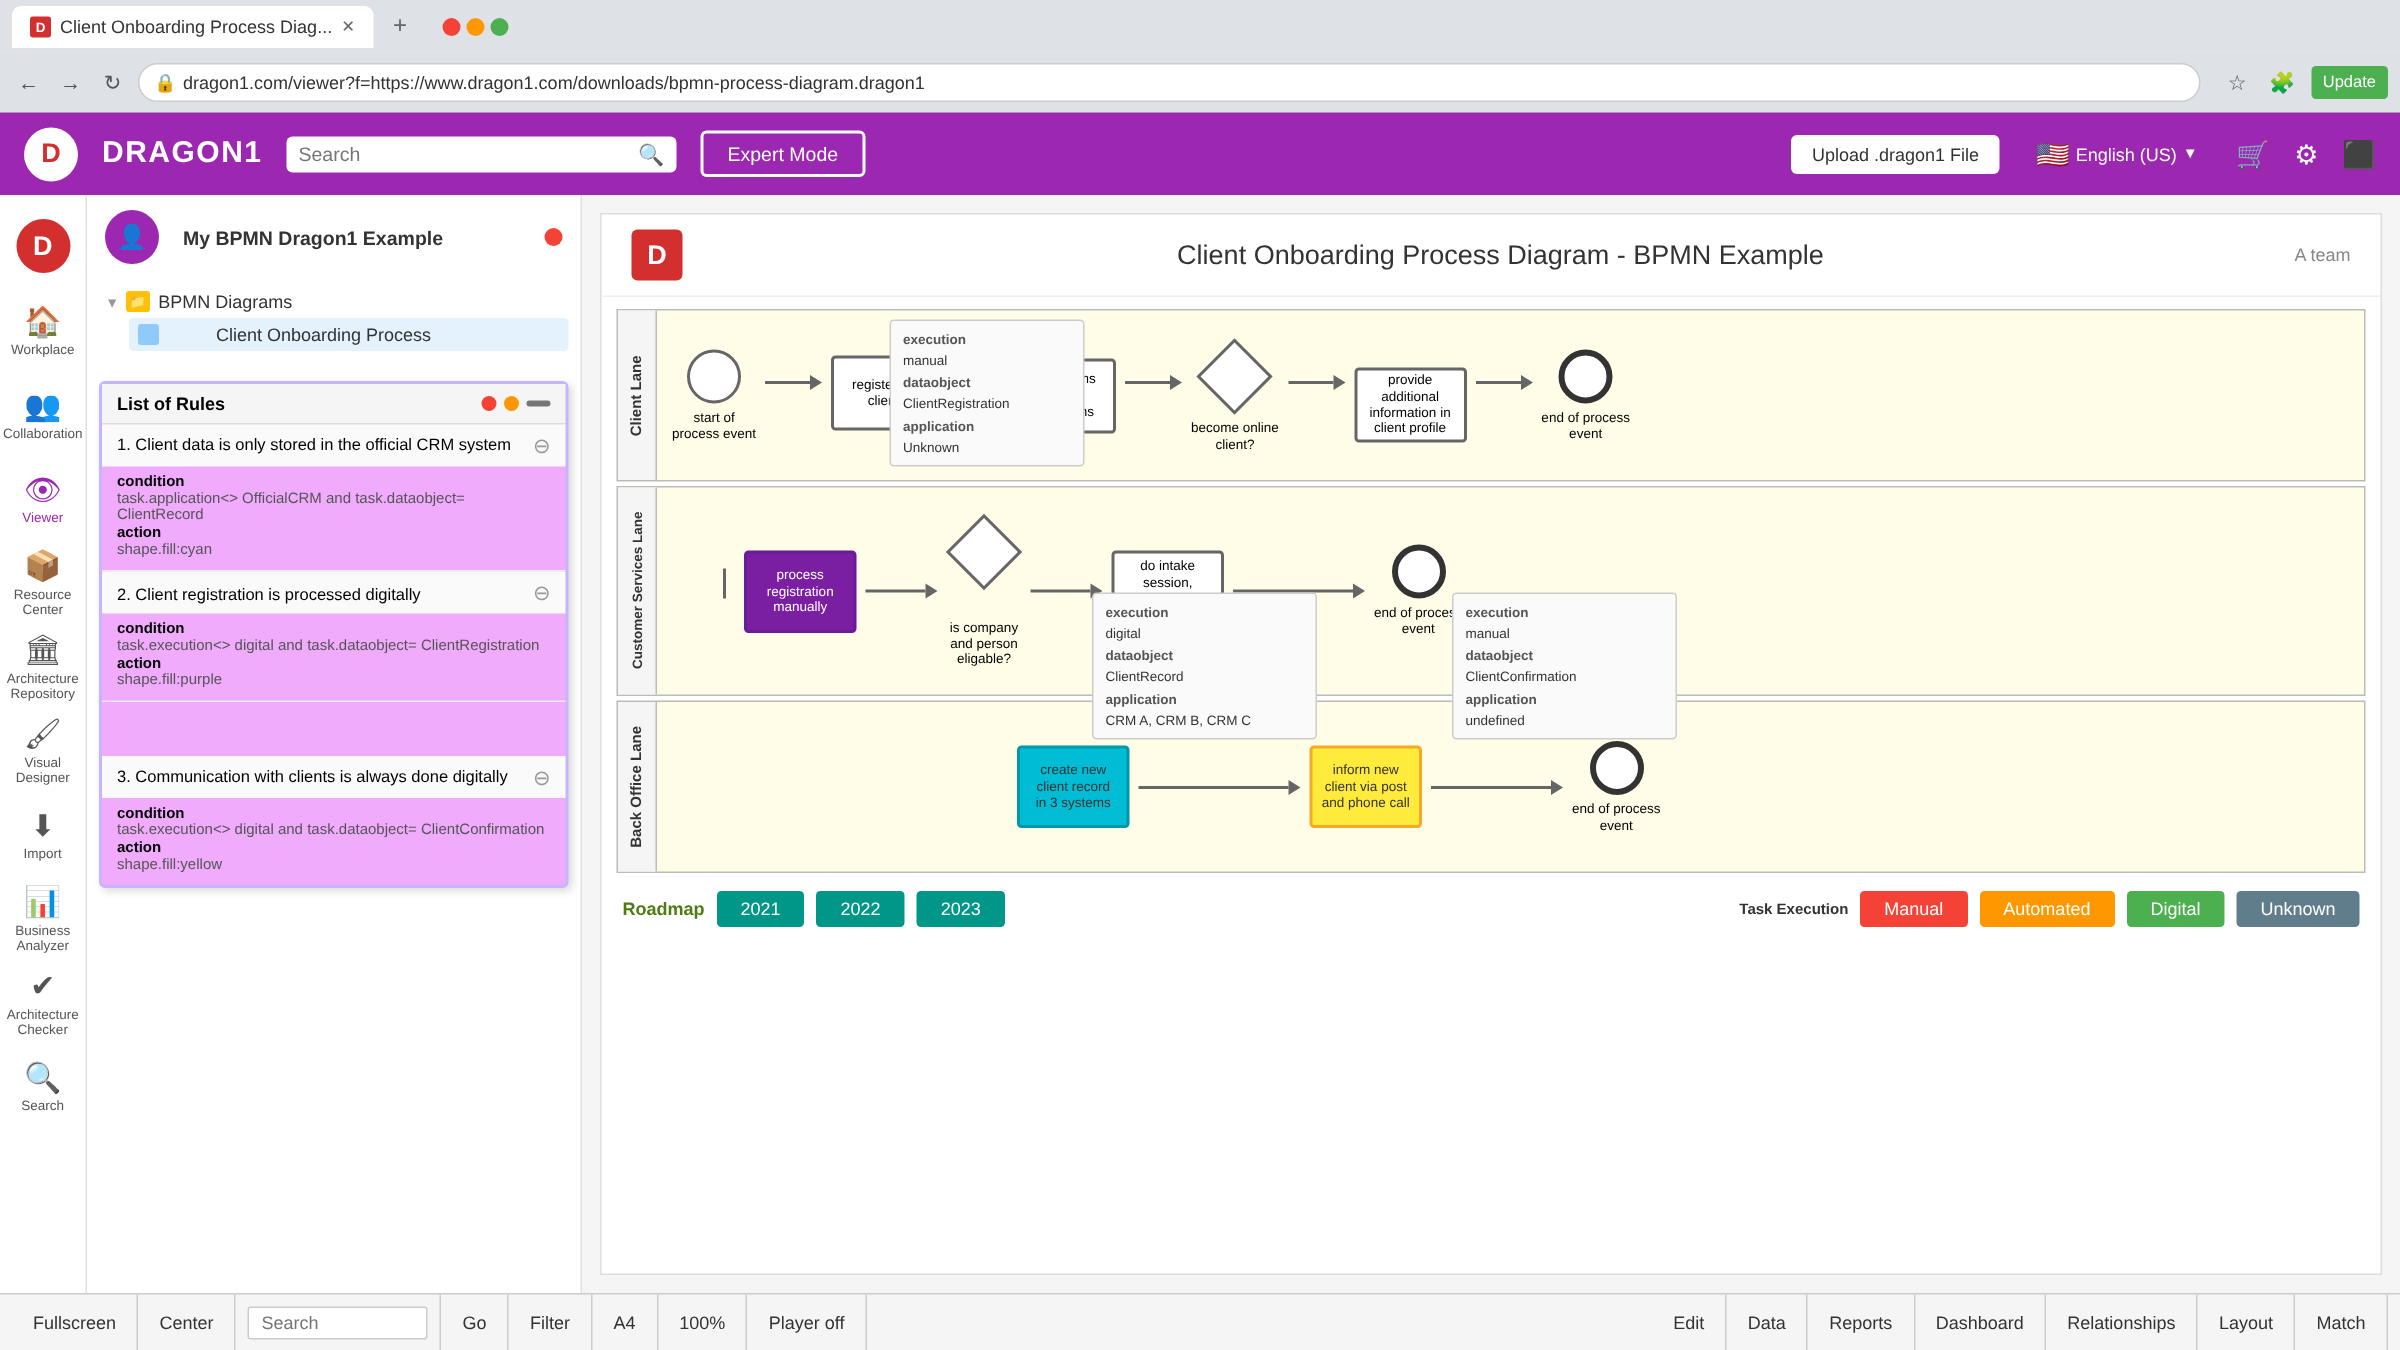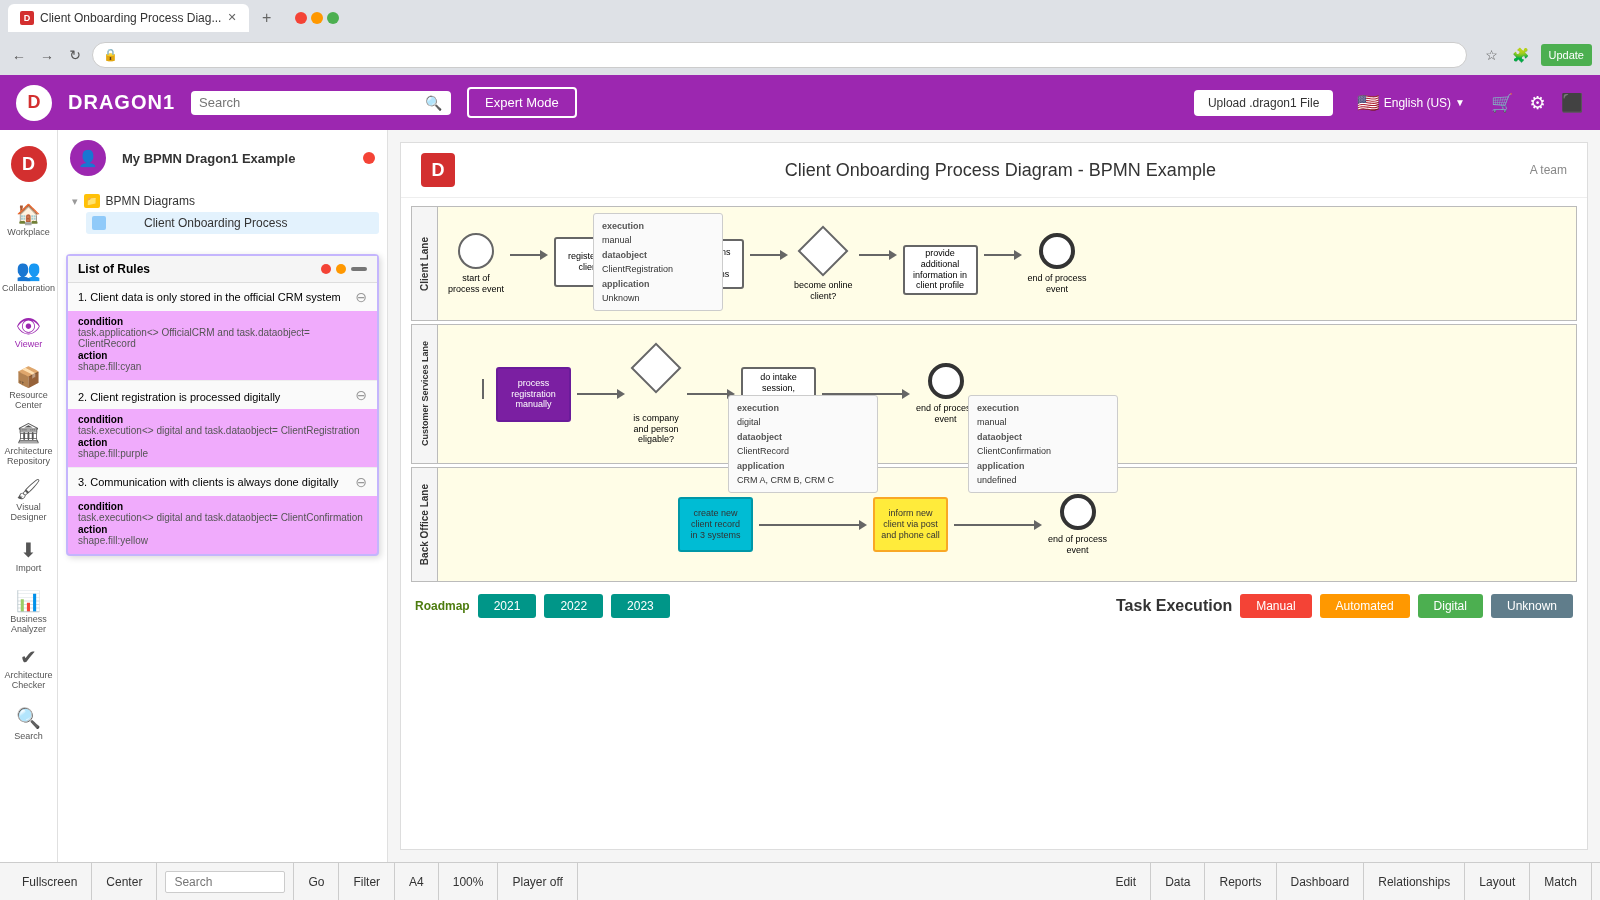--- a/index.html
+++ b/index.html
@@ -274,20 +274,21 @@
     <div style="width:12px;height:12px;background:#4caf50;border-radius:50%;"></div>
   </div>
 </div>
 
 <div class="address-area">
   <div class="nav-btn">←</div>
   <div class="nav-btn">→</div>
   <div class="nav-btn">↻</div>
   <div class="address-bar">
     <span style="color:#4caf50;margin-right:4px;">🔒</span>
+    <span style="font-size:12px;">dragon1.com/viewer?f=https://www.dragon1.com/downloads/bpmn-process-diagram.dragon1</span>
   </div>
   <div style="display:flex;gap:8px;margin-left:8px;">
     <div class="browser-action-btn">☆</div>
     <div class="browser-action-btn">🧩</div>
     <div style="display:flex;align-items:center;background:#4caf50;color:white;padding:2px 8px;border-radius:3px;font-size:11px;cursor:pointer;">Update</div>
   </div>
 </div>
 
 <div class="app-header">
   <div class="logo-circle">D</div>
@@ -407,21 +408,21 @@
         </div>
         <div style="padding:4px 10px 8px;">
           <div><span style="font-weight:600;font-size:10px;">condition</span></div>
           <div style="color:#555;font-size:10px;">task.execution&lt;&gt; digital and task.dataobject= ClientRegistration</div>
           <div><span style="font-weight:600;font-size:10px;">action</span></div>
           <div style="color:#555;font-size:10px;">shape.fill:purple</div>
         </div>
       </div>
 
       <div>
-        <div style="display:flex;align-items:center;padding:6px 10px;background:#fafafa;cursor:pointer;">
+        <div style="display:flex;align-items:center;padding:6px 10px;background:#fafafa;cursor:pointer;margin-top:36px;">
           <span style="font-size:11px;font-weight:500;flex:1;">3. Communication with clients is always done digitally</span>
           <span style="color:#999;font-size:14px;">⊖</span>
         </div>
         <div style="padding:4px 10px 8px;">
           <div><span style="font-weight:600;font-size:10px;">condition</span></div>
           <div style="color:#555;font-size:10px;">task.execution&lt;&gt; digital and task.dataobject= ClientConfirmation</div>
           <div><span style="font-weight:600;font-size:10px;">action</span></div>
           <div style="color:#555;font-size:10px;">shape.fill:yellow</div>
         </div>
       </div>
@@ -609,21 +610,21 @@
         </div>
 
         <div style="display:flex;justify-content:space-between;align-items:center;padding:8px 4px;margin-top:4px;">
           <div style="display:flex;align-items:center;gap:8px;">
             <span style="font-size:12px;font-weight:600;color:#4d7c0f;text-align:right;">Roadmap</span>
             <button style="background:#009688;color:white;border:none;padding:5px 16px;border-radius:3px;font-size:12px;cursor:pointer;">2021</button>
             <button style="background:#009688;color:white;border:none;padding:5px 16px;border-radius:3px;font-size:12px;cursor:pointer;">2022</button>
             <button style="background:#009688;color:white;border:none;padding:5px 16px;border-radius:3px;font-size:12px;cursor:pointer;">2023</button>
           </div>
           <div style="display:flex;align-items:center;gap:8px;">
-            <span style="font-size:16px;font-weight:600;color:#333;">Task Execution</span>
+            <span style="font-size:10px;font-weight:600;color:#333;">Task Execution</span>
             <button style="background:#f44336;color:white;border:none;padding:5px 16px;border-radius:3px;font-size:12px;cursor:pointer;">Manual</button>
             <button style="background:#ff9800;color:white;border:none;padding:5px 16px;border-radius:3px;font-size:12px;cursor:pointer;">Automated</button>
             <button style="background:#4caf50;color:white;border:none;padding:5px 16px;border-radius:3px;font-size:12px;cursor:pointer;">Digital</button>
             <button style="background:#607d8b;color:white;border:none;padding:5px 16px;border-radius:3px;font-size:12px;cursor:pointer;">Unknown</button>
           </div>
         </div>
 
       </div>
     </div>
   </div>

